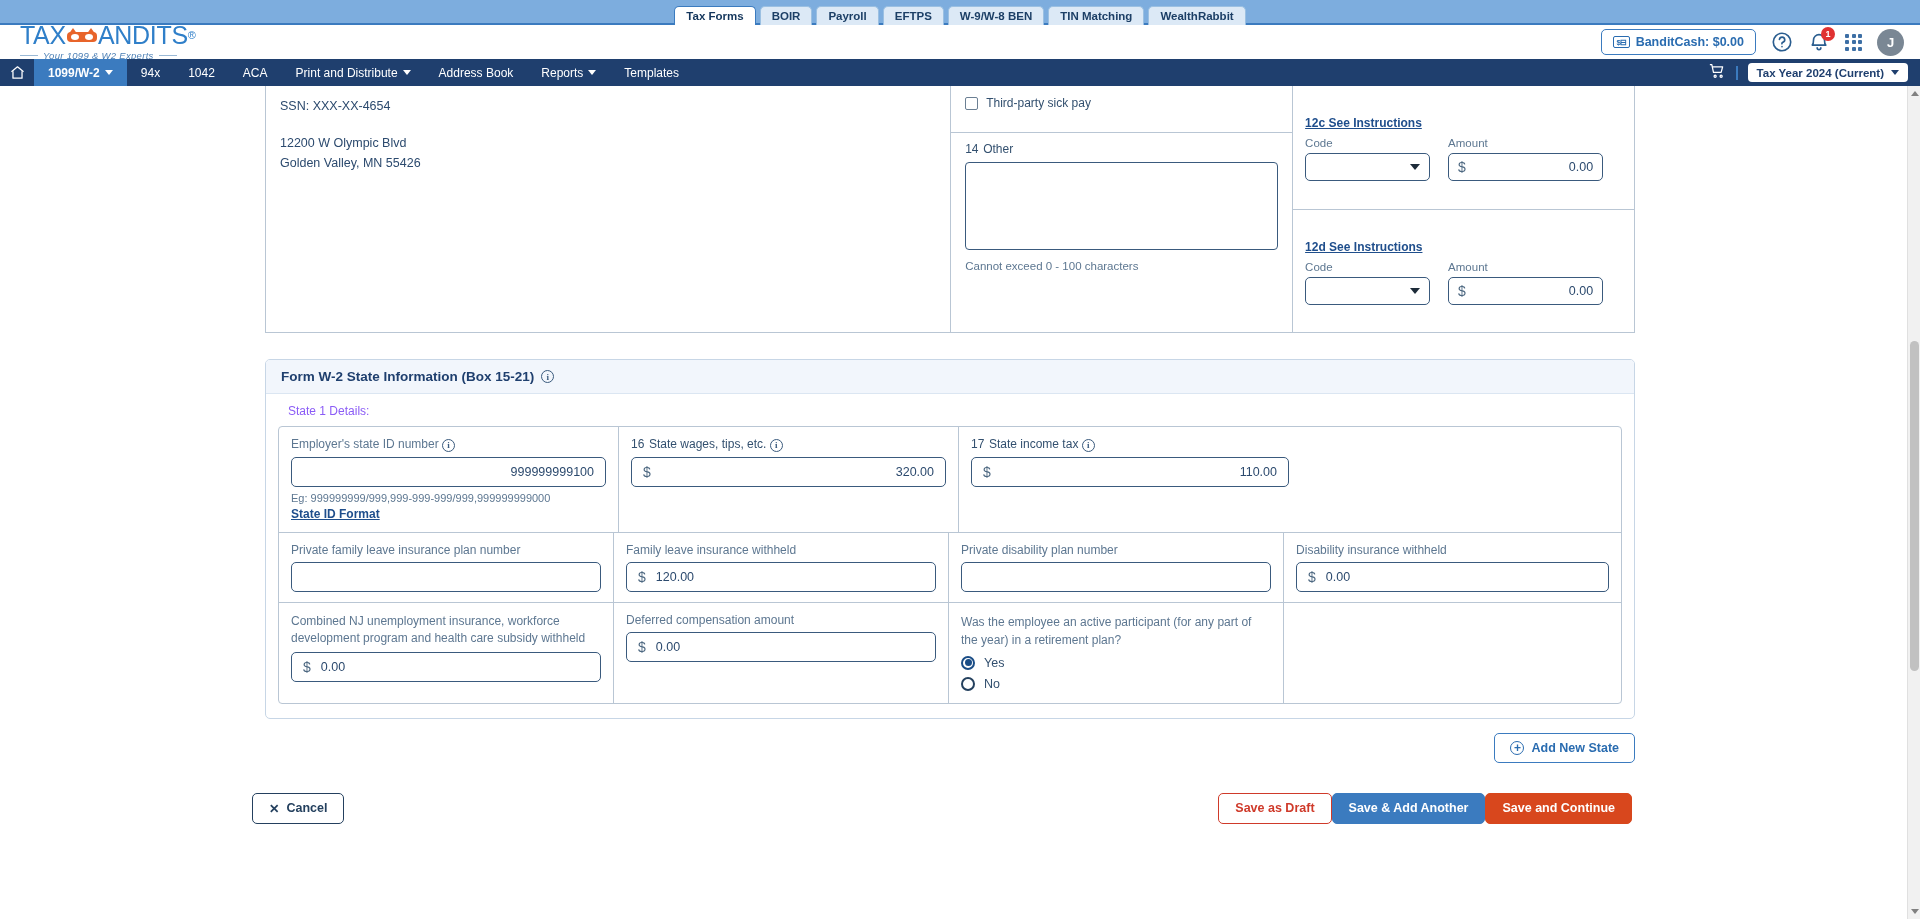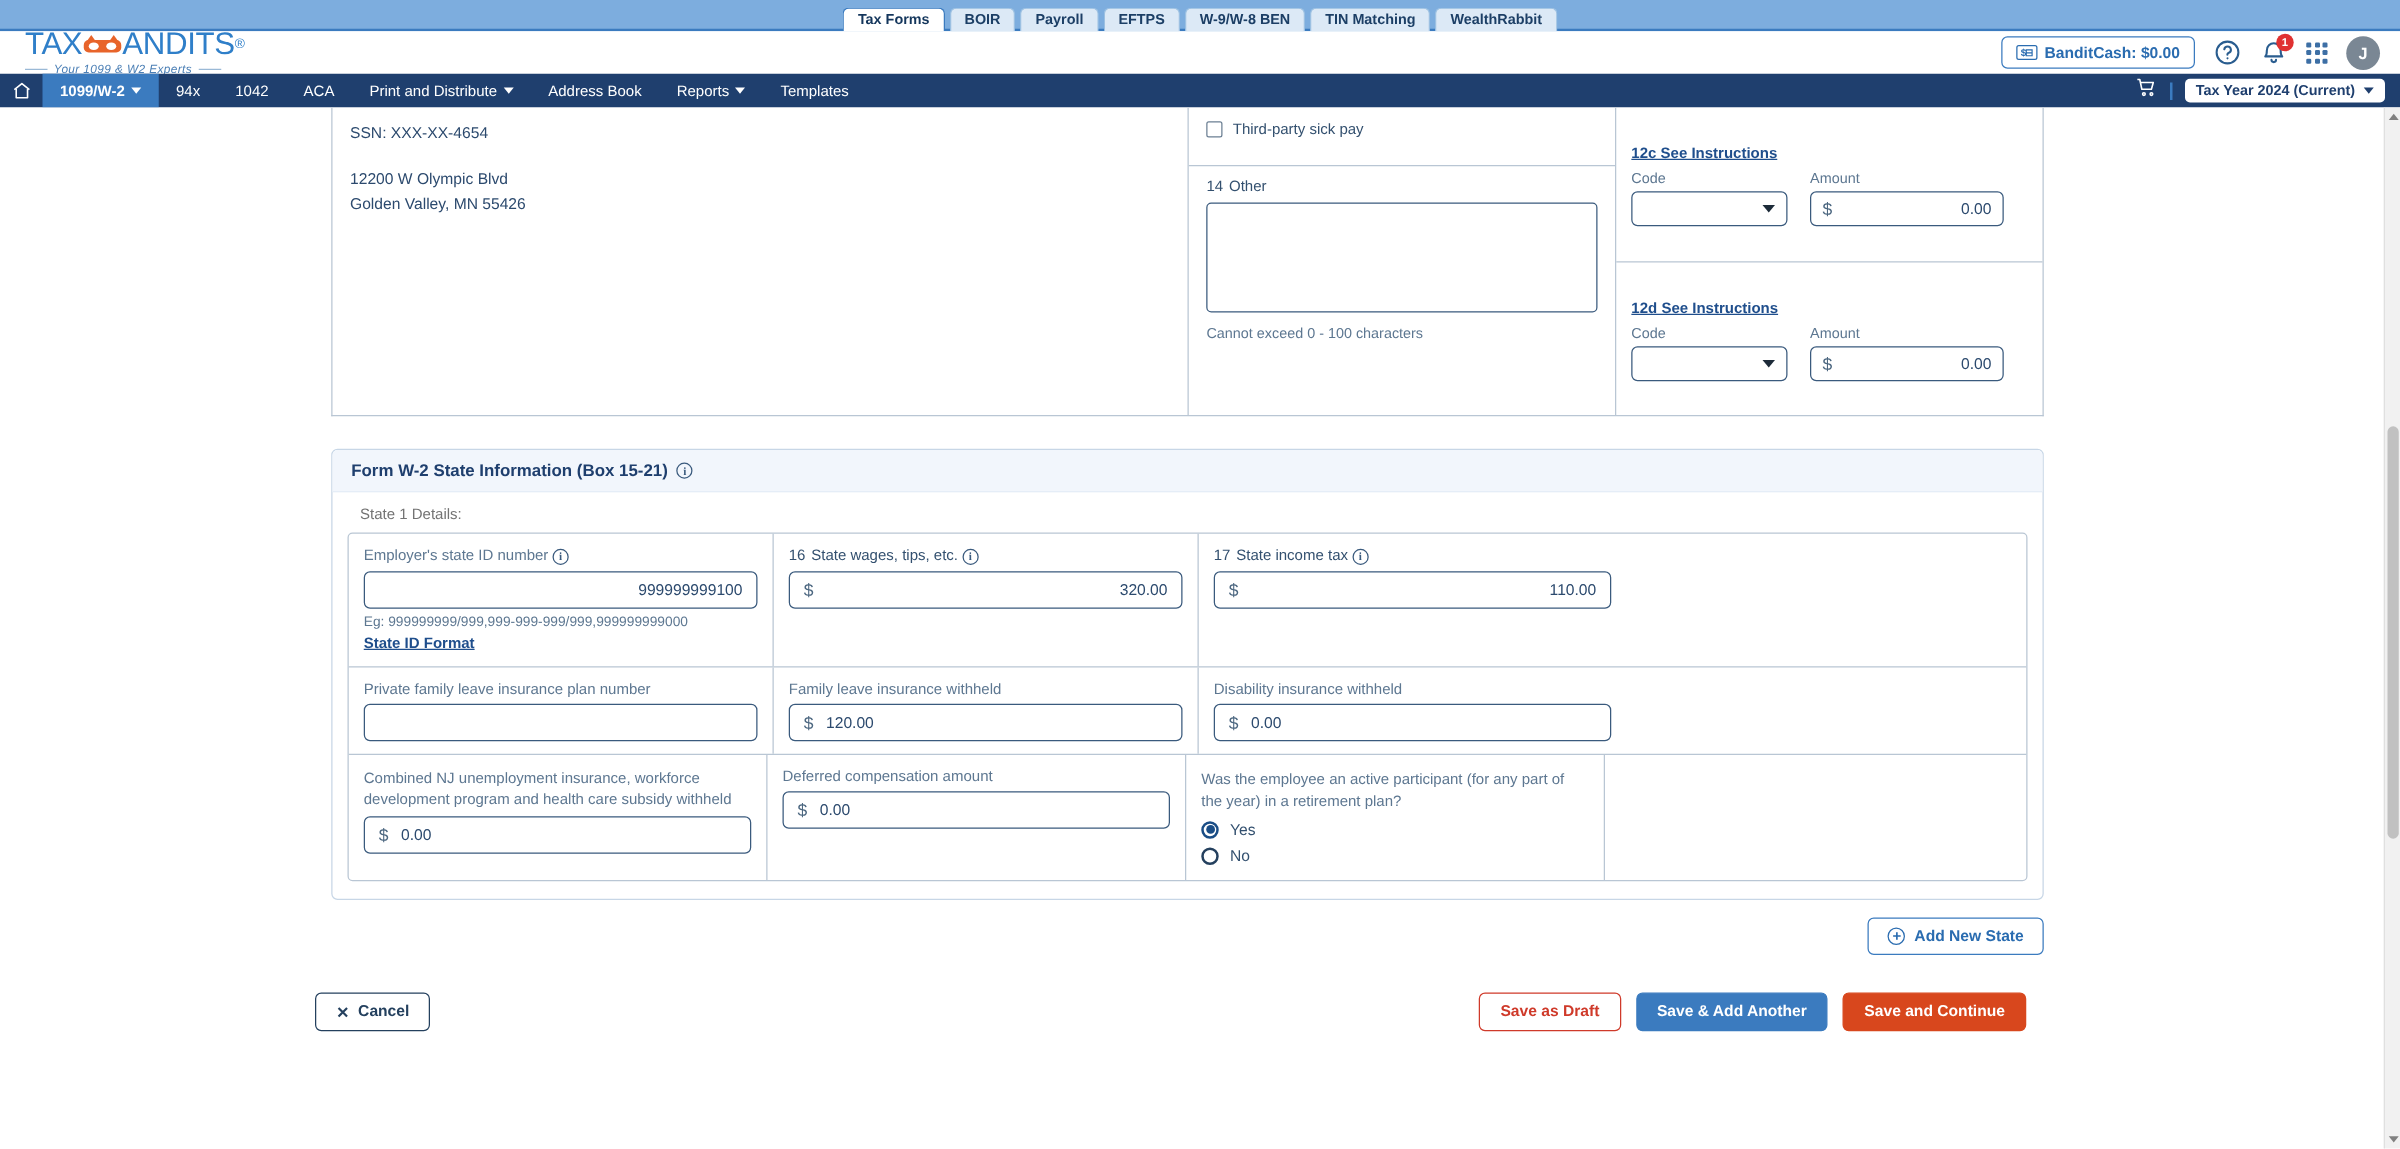--- a/index.html
+++ b/index.html
@@ -375,21 +375,21 @@
     border-radius: 50%;
     display: inline-flex; align-items: center; justify-content: center;
     font-size: 9px; font-weight: 700;
     color: #3a5a7d;
     flex: none;
     font-family: "Liberation Serif", serif;
   }
   .state-body { padding: 10px 12px 14px 12px; }
   .state-detail-label {
     font-size: 12px;
-    color: #737373;
+    color: #8b5cf6;
     margin: 0 0 8px 10px;
   }
   .state-grid {
     border: 1px solid #b9c6d4;
     border-radius: 4px;
   }
   .srow { display: flex; border-bottom: 1px solid #b9c6d4; }
   .srow:last-child { border-bottom: none; }
   .scell {
     border-right: 1px solid #b9c6d4;
@@ -468,21 +468,21 @@
     font-size: 12.5px;
     font-weight: 600;
     cursor: pointer;
     padding: 0 16px;
     white-space: nowrap;
   }
   .btn-cancel { border: 1px solid #24405e; background: #fff; color: #24405e; }
   .btn-draft { border: 1px solid #cf3a2a; background: #fff; color: #cf3a2a; }
   .btn-addanother { border: 1px solid #3b7bbf; background: #3b7bbf; color: #fff; }
   .btn-continue { border: 1px solid #d8471d; background: #d8471d; color: #fff; }
-  .footer-right { position: absolute; right: 14px; display: flex; gap: 12px; }
+  .footer-right { position: absolute; right: 3px; display: flex; }
 
   
   .scrollbar {
     position: absolute;
     top: 0; right: 0;
     width: 13px; height: 100%;
     background: #f1f1f1;
     border-left: 1px solid #e0e0e0;
   }
   .scroll-thumb {
@@ -739,20 +739,26 @@
                 <span></span>
               </div>
             </div>
             <div class="scell c2">
               <div class="field-label">Family leave insurance withheld</div>
               <div class="big-inp money-left">
                 <span class="dollar">$</span>
                 <span>120.00</span>
               </div>
             </div>
+            <div class="scell c3">
+              <div class="field-label">Private disability plan number</div>
+              <div class="big-inp">
+                <span></span>
+              </div>
+            </div>
             <div class="scell c4">
               <div class="field-label">Disability insurance withheld</div>
               <div class="big-inp money-left">
                 <span class="dollar">$</span>
                 <span>0.00</span>
               </div>
             </div>
           </div>
 
           <div class="srow" style="min-height:100px;">

